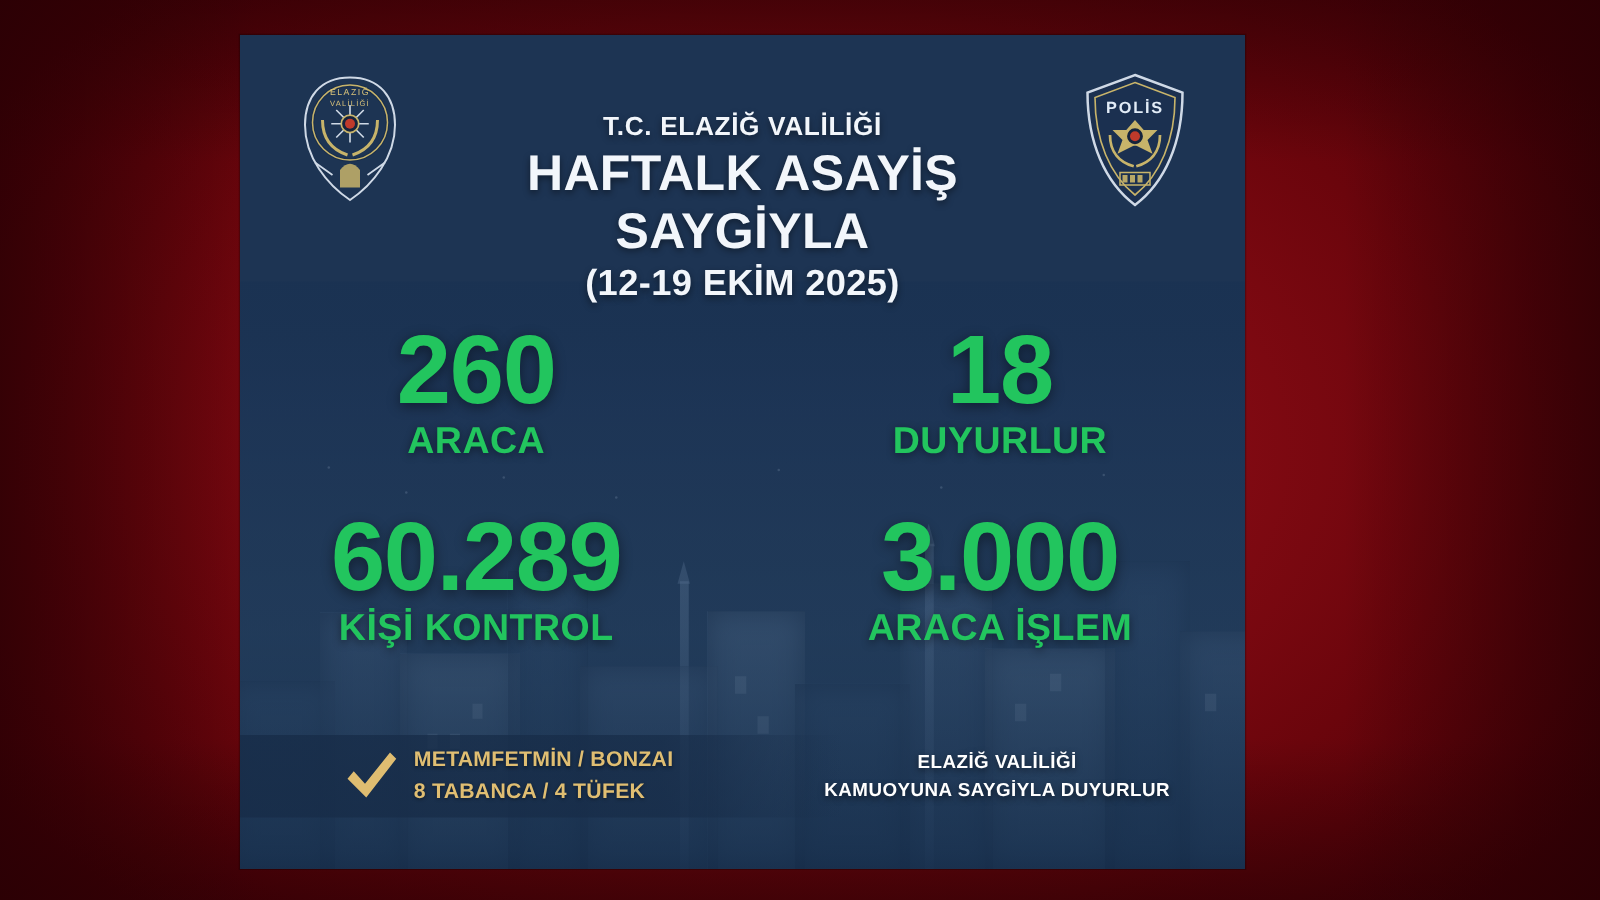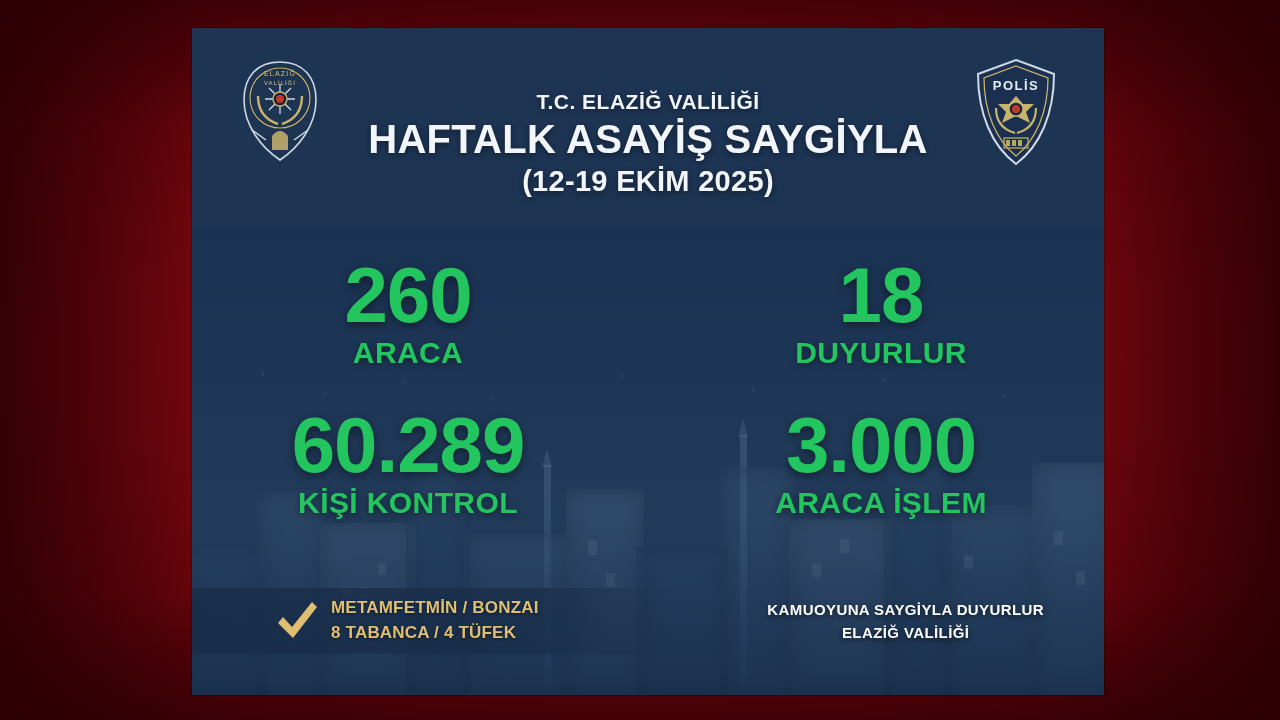--- a/index.html
+++ b/index.html
@@ -27,21 +27,21 @@
       linear-gradient(90deg, rgba(40,0,4,.75) 0%, rgba(40,0,4,0) 16%, rgba(40,0,4,0) 84%, rgba(40,0,4,.75) 100%),
       linear-gradient(180deg, rgba(40,0,4,.55) 0%, rgba(40,0,4,0) 18%, rgba(40,0,4,0) 82%, rgba(40,0,4,.6) 100%);
     pointer-events:none;
   }
 
   
   #panel {
     position: absolute;
     left: 192px;
     top: 28px;
-    width: 912px;
+    width: 804px;
     height: 667px;
     overflow: hidden;
     background: #1d3453;
     box-shadow: 0 0 0 1px rgba(0,0,0,.25);
     z-index: 2;
   }
 
   
   .city {
     position: absolute;
@@ -310,19 +310,19 @@
             <path d="M5 26 L10 20 L19 30 L39 5 L44 10 L20 41 Z" fill="#dfbd71"></path>
           </svg>
         </div>
         <div class="seizure-text">
           <div>METAMFETMİN / BONZAI</div>
           <div>8 TABANCA / 4 TÜFEK</div>
         </div>
       </div>
 
       <div class="closing">
+        <div>ELAZİĞ VALİLİĞİ</div>
         <div>KAMUOYUNA SAYGİYLA DUYURLUR</div>
-        <div>ELAZİĞ VALİLİĞİ</div>
       </div>
     </div>
 
   </div>
 </div>
 
 </body></html>

